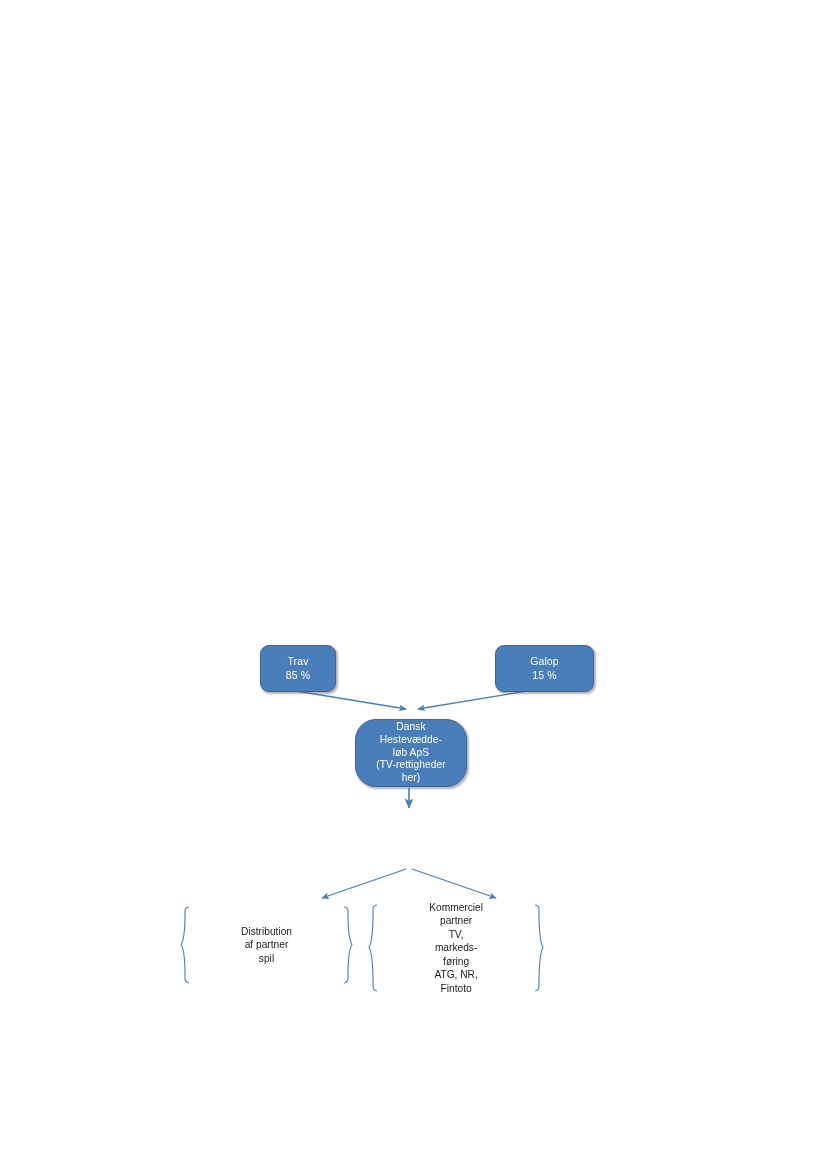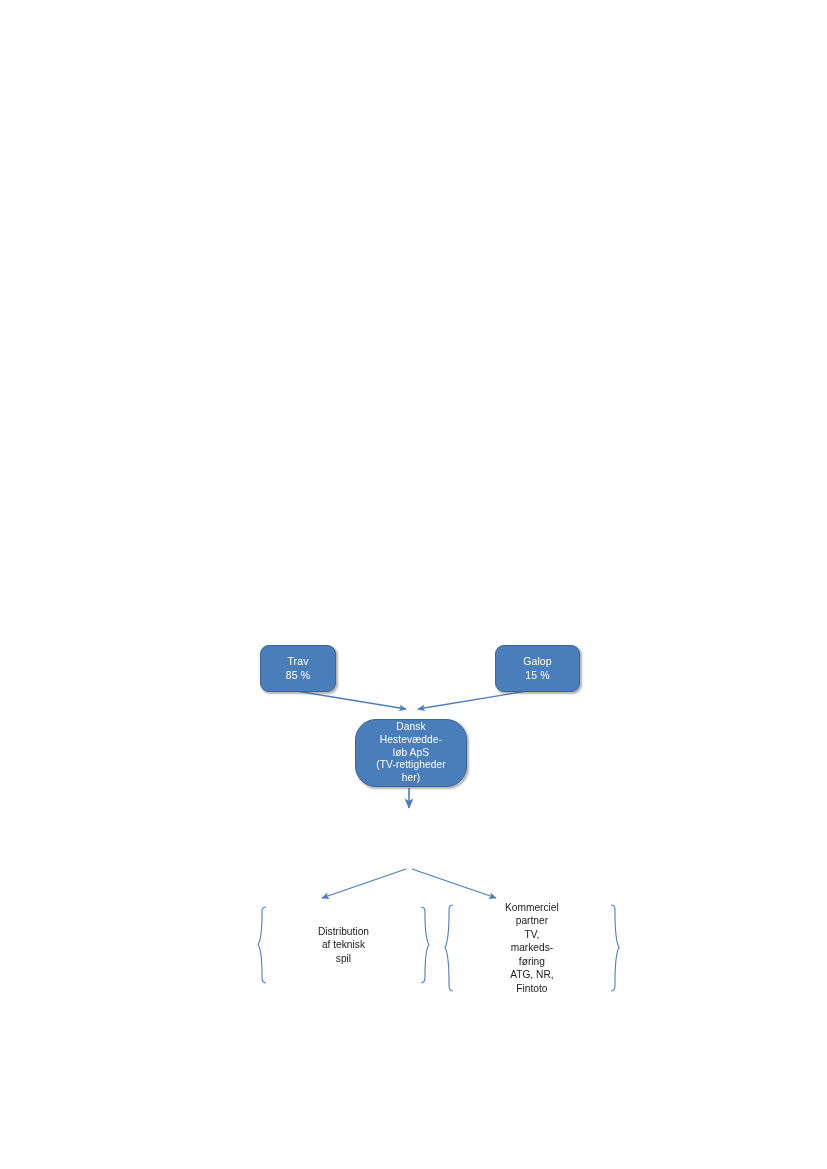--- a/index.html
+++ b/index.html
@@ -38,21 +38,21 @@
   }
   .node-box .label {
     display: block;
     width: 100%;
     white-space: pre-line;
   }
   .brace-group {
     position: absolute;
     display: flex;
     align-items: center;
-    justify-content: flex-start;
+    justify-content: flex-end;
     gap: 48px;
   }
   .brace-group .brace {
     flex: 0 0 auto;
   }
   .brace-group .brace-label {
     flex: 1 1 auto;
     text-align: center;
     color: #1a1a1a;
     white-space: pre-line;
@@ -92,40 +92,40 @@
     <line x1="406" y1="869" x2="322" y2="898" stroke="#4a7ebb" stroke-width="1.3" marker-end="url(#ah)"></line>
 
     <line x1="412" y1="869" x2="496" y2="898" stroke="#4a7ebb" stroke-width="1.3" marker-end="url(#ah)"></line>
   </svg>
 
   <div class="node-box" style="left:260px; top:645px; width:76px; height:47px; font-size:10.5px;">
     <span class="label">Trav
 85 %</span>
   </div>
 
-  <div class="node-box" style="left:495px; top:645px; width:85px; height:47px; font-size:10.5px;">
+  <div class="node-box" style="left:495px; top:645px; width:99px; height:47px; font-size:10.5px;">
     <span class="label">Galop
 15 %</span>
   </div>
 
   <div class="node-box" style="left:355px; top:719px; width:112px; height:68px; font-size:10.2px;border-radius:21px;">
     <span class="label">Dansk
 Hestevædde-
 løb ApS
 (TV-rettigheder
 her)</span>
   </div>
 
 
   <div class="brace-group" style="left:256px; top:906px; width:98px; height:78px;">
     <svg class="brace" width="11" height="78" viewBox="0 0 11 78" xmlns="http://www.w3.org/2000/svg">
       <path d="M9.5,1 C5,1.5 6.2,5 6,12 C5.8,22 5.6,33 2,38.5 C5.6,43.5 5.8,55 6,65.5 C6.2,72.5 5,76 9.5,77" fill="none" stroke="#4a7ebb" stroke-width="1.1" stroke-linecap="round"></path>
     </svg>
     <span class="brace-label" style="font-size:10.2px;">Distribution
-af teknisk
+af partner
 spil</span>
     <svg class="brace" width="11" height="78" viewBox="0 0 11 78" xmlns="http://www.w3.org/2000/svg">
       <path d="M1.5,1 C6,1.5 4.8,5 5,12 C5.2,22 5.4,33 9,38.5 C5.4,43.5 5.2,55 5,65.5 C4.8,72.5 6,76 1.5,77" fill="none" stroke="#4a7ebb" stroke-width="1.1" stroke-linecap="round"></path>
     </svg>
   </div>
 
   <div class="brace-group" style="left:443px; top:904px; width:102px; height:88px;">
     <svg class="brace" width="11" height="88" viewBox="0 0 11 88" xmlns="http://www.w3.org/2000/svg">
       <path d="M9.5,1 C5,1.5 6.2,5 6,13 C5.8,25 5.6,37 2,43.5 C5.6,49.5 5.8,62 6,74 C6.2,82 5,86 9.5,87" fill="none" stroke="#4a7ebb" stroke-width="1.1" stroke-linecap="round"></path>
     </svg>

